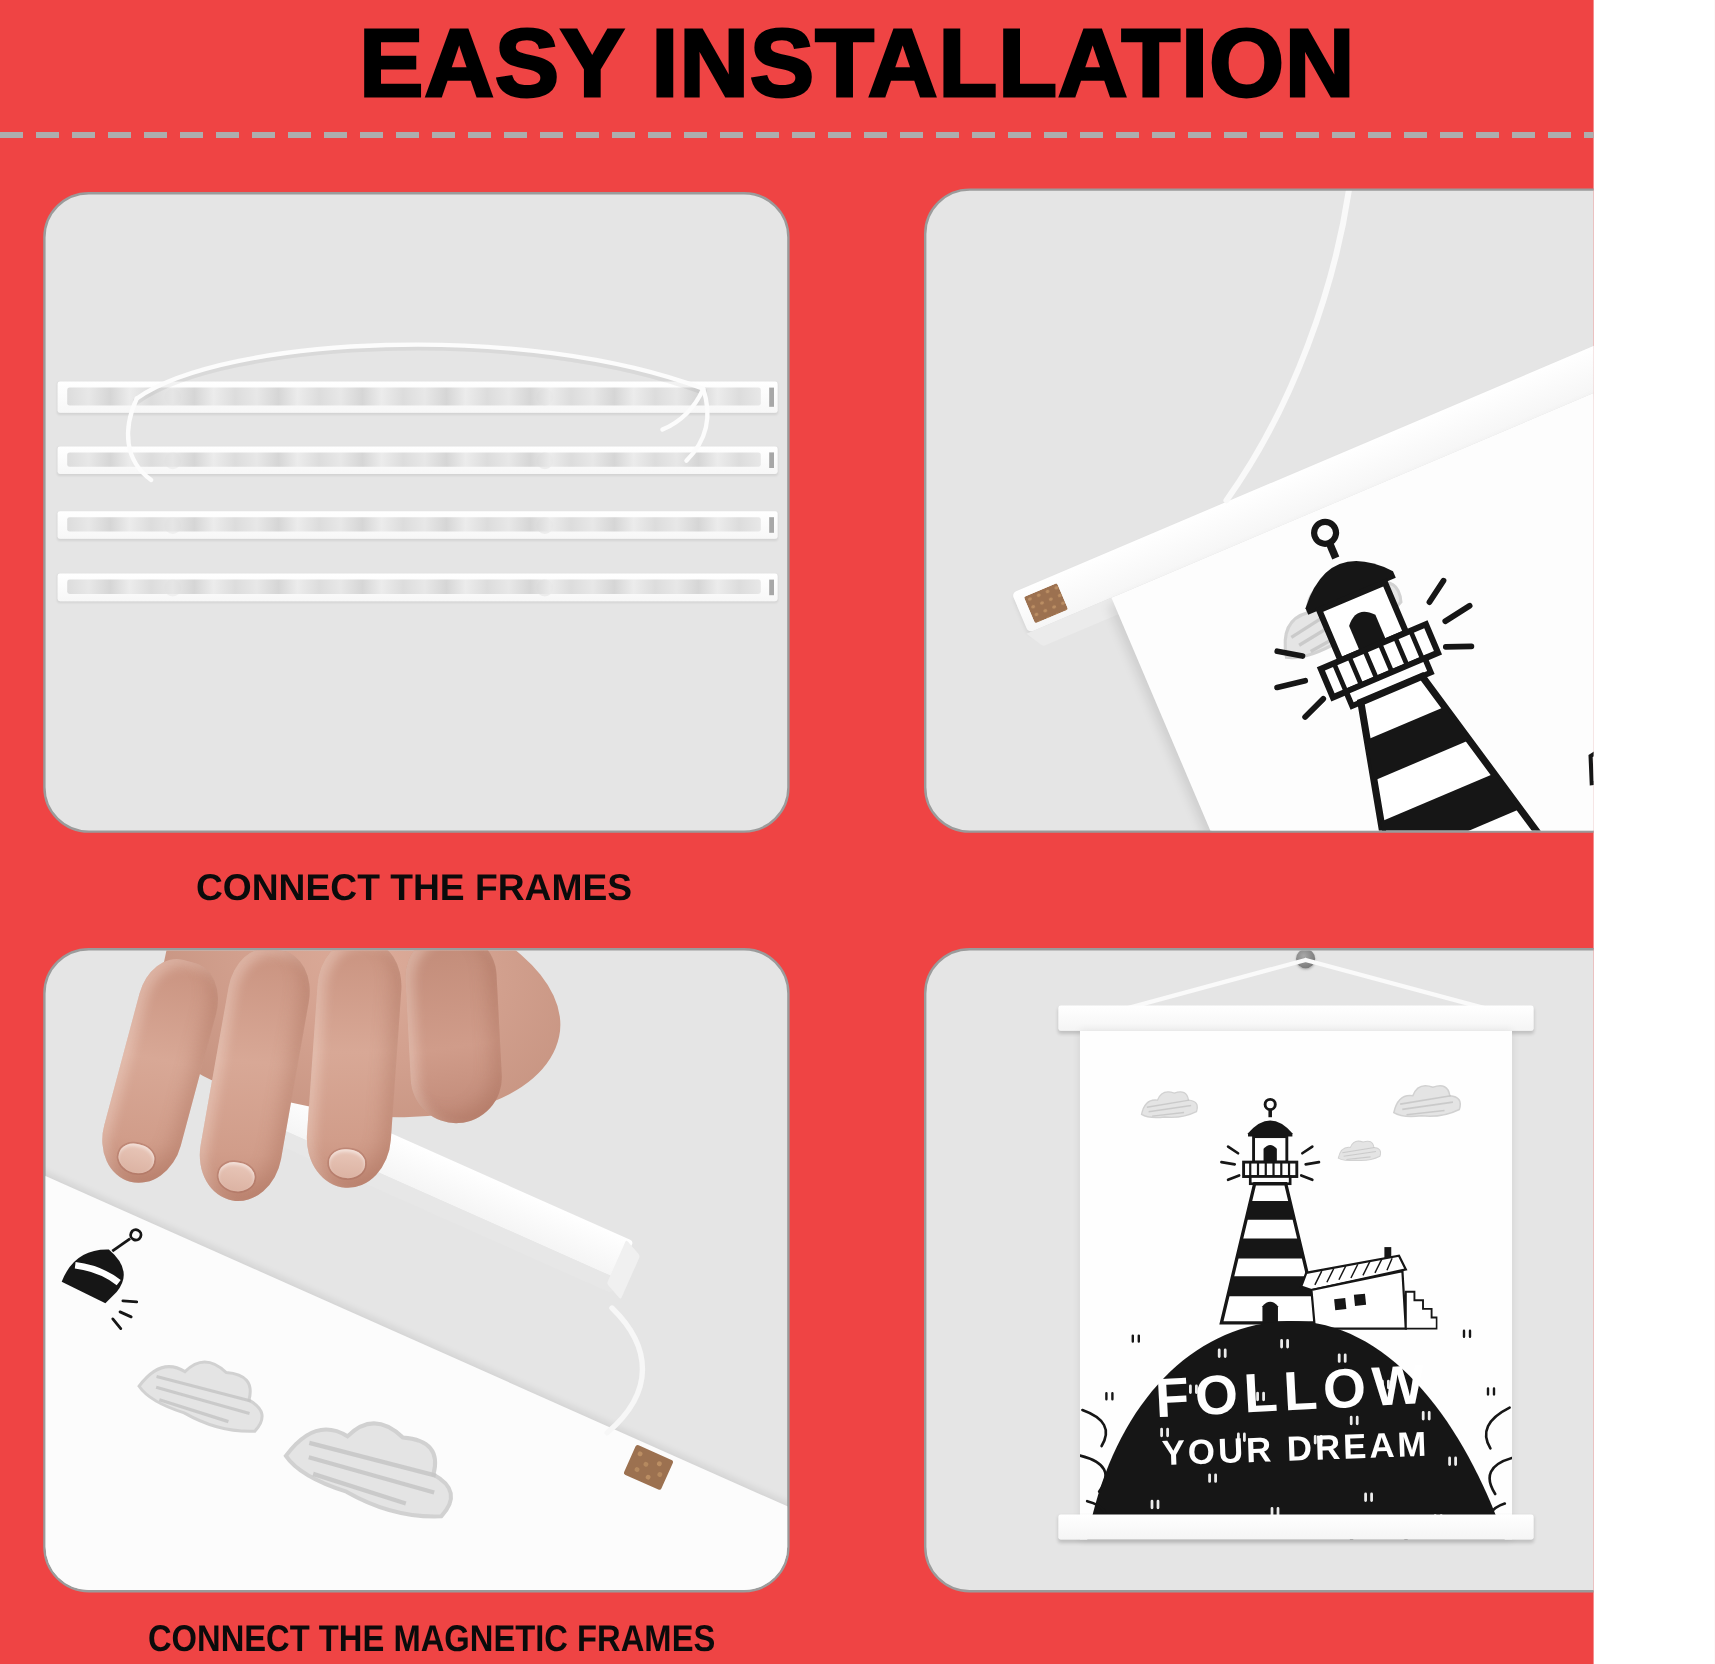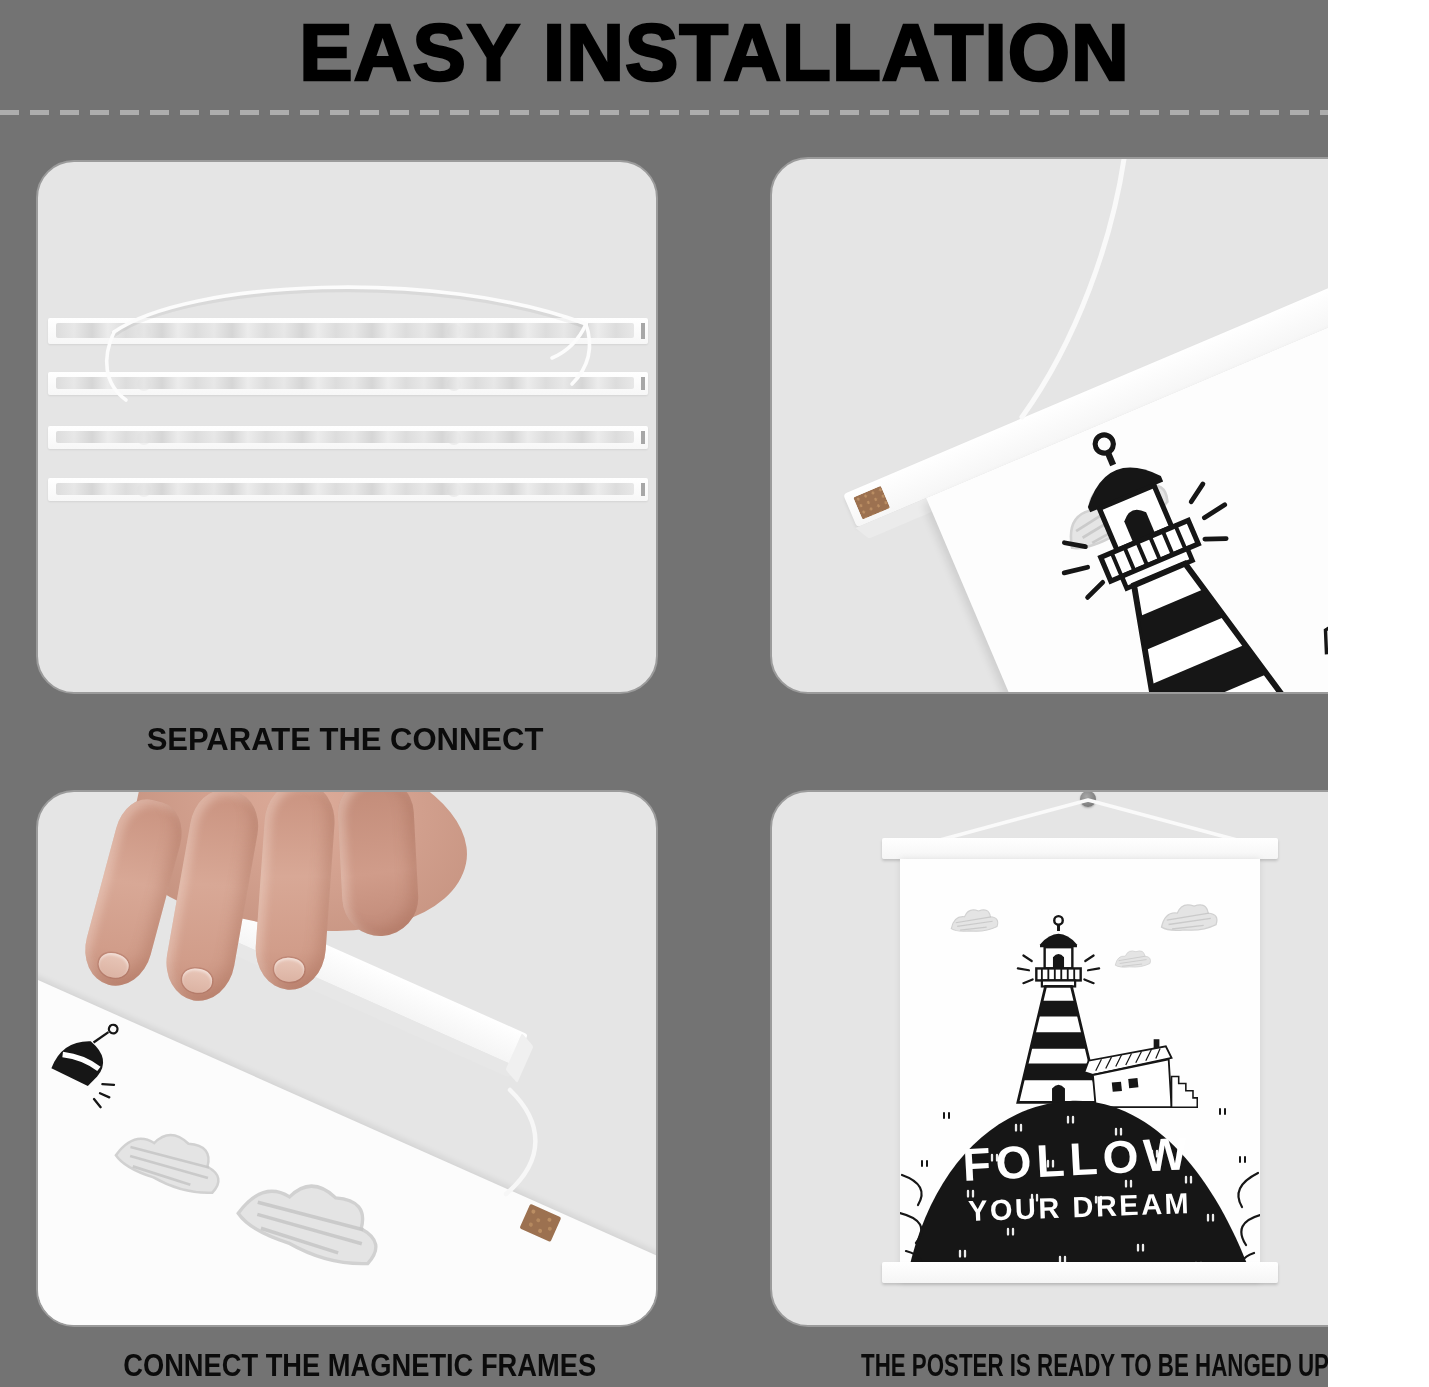--- a/index.html
+++ b/index.html
@@ -1,16 +1,16 @@
 <!DOCTYPE html>
 <html><head>
 <meta charset="utf-8">
 <style>
   html,body{margin:0;padding:0;background:#fff;}
-  .page{position:relative;width:1328px;height:1387px;background:#737373;overflow:hidden;
+  .page{position:relative;width:1328px;height:1387px;background:#ef4444;overflow:hidden;
         font-family:"Liberation Sans",sans-serif;}
 
   
   .title{position:absolute;top:0;left:0;width:1429px;margin:0;text-align:center;
          font-size:80px;font-weight:bold;letter-spacing:1px;color:#000;
          -webkit-text-stroke:2.5px #000;line-height:105px;}
   .divider{position:absolute;top:110px;left:0;width:1429px;height:5px;
            background:repeating-linear-gradient(90deg,#adadad 0 19px,transparent 19px 30px);}
 
   
@@ -274,17 +274,16 @@
     </svg>
     <div class="bar4 bar4top"></div>
     <div class="poster4">
       <svg width="360" height="424" viewBox="0 0 360 424">
         <use href="#poster-art"></use>
       </svg>
     </div>
     <div class="bar4 bar4bot"></div>
   </div>
 
-  <p class="caption c1"><span>SEPARATE THE CONNECT</span></p>
+  <p class="caption c1"><span>CONNECT THE FRAMES</span></p>
   <p class="caption c3"><span>CONNECT THE MAGNETIC FRAMES</span></p>
-  <p class="caption c4"><span>THE POSTER IS READY TO BE HANGED UP</span></p>
 
 </div>
 
 </body></html>

